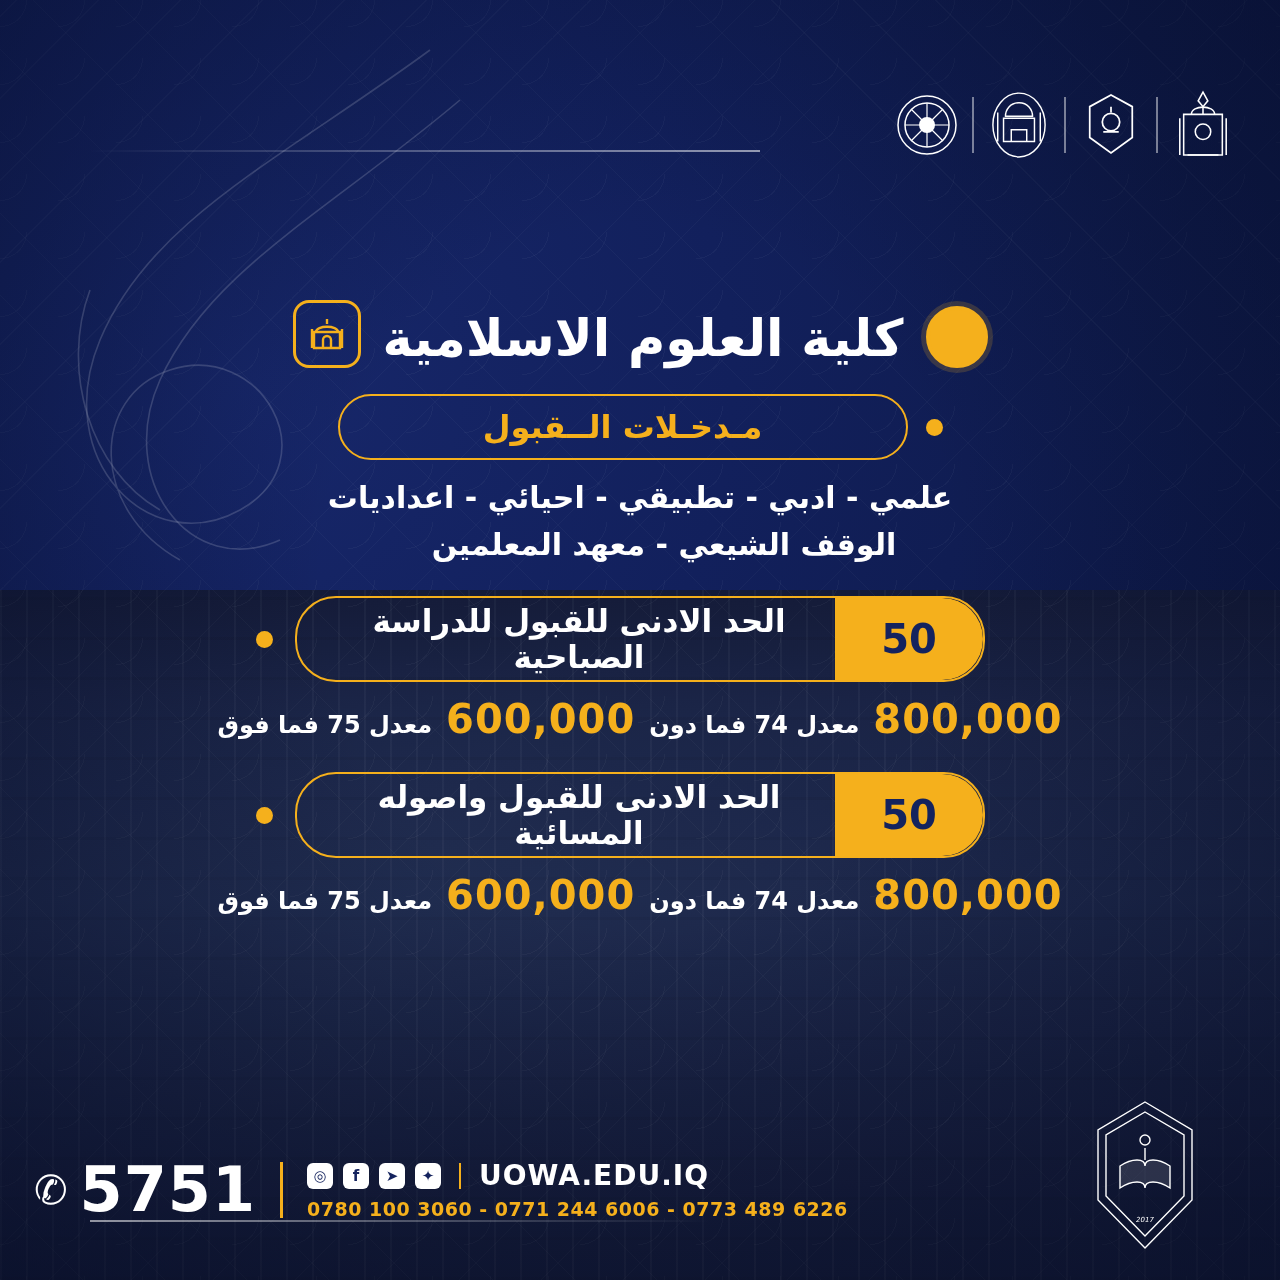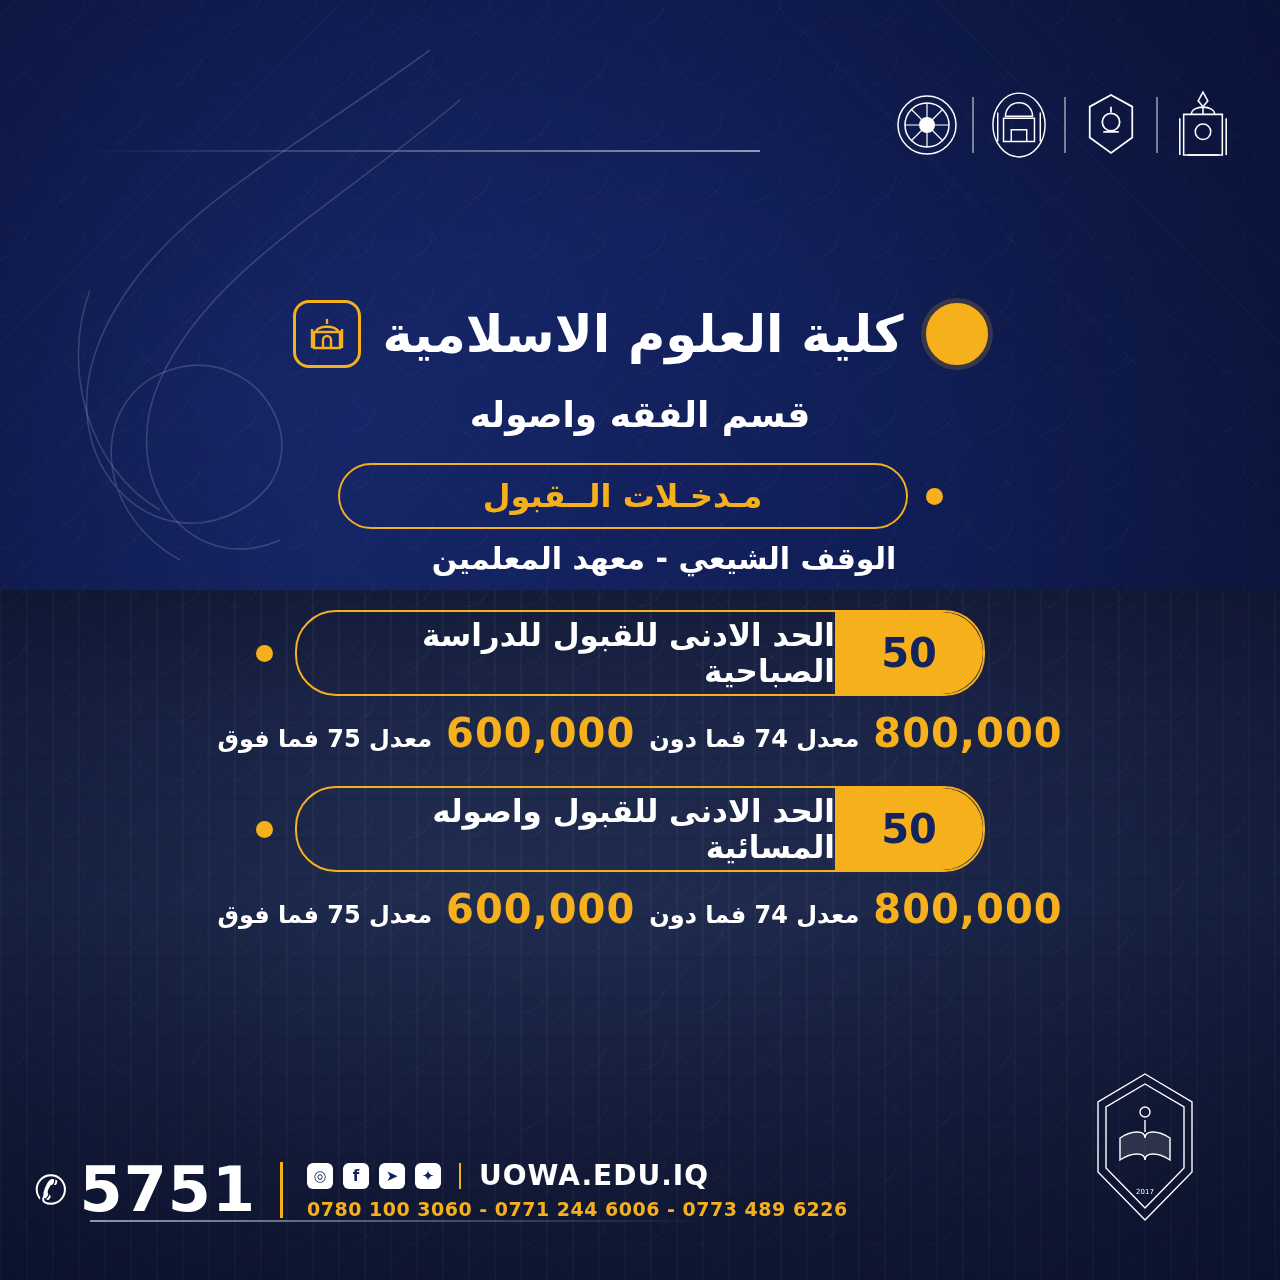--- a/index.html
+++ b/index.html
@@ -74,21 +74,21 @@
     width:62px;height:78px;display:flex;align-items:center;justify-content:center;
     margin:0 14px;
   }
   .logo-sep{width:2px;height:56px;background:rgba(255,255,255,.45);}
   .logo-svg{width:58px;height:72px;}
   .logo-circ{width:62px;height:62px;}
 
   
   .content{position:absolute;left:0;right:0;top:300px;}
   .college-row{
-    display:flex;align-items:center;justify-content:center;gap:22px;
+    display:flex;align-items:flex-end;justify-content:center;gap:22px;
     margin-bottom:26px;
   }
   .dot-big{
     width:54px;height:54px;border-radius:50%;
     background:#f5b01c;border:4px solid #f5b01c;
     box-shadow:0 0 0 5px rgba(245,176,28,.18);
   }
   .college-name{
     color:#ffffff;font-size:51px;font-weight:bold;letter-spacing:0;
     white-space:nowrap;
@@ -126,38 +126,38 @@
   }
   .row .score{
     width:148px;height:100%;
     background:#f5b01c;color:#14235e;
     display:flex;align-items:center;justify-content:center;
     font-size:40px;font-weight:bold;
     border-radius:0 41px 41px 0;
   }
   .row .rlabel{
     flex:1;color:#ffffff;font-size:31px;font-weight:bold;
-    text-align:right;padding-left:26px;
+    text-align:center;padding-left:26px;
   }
   .row-holder{position:relative;}
   .row-dot{
     position:absolute;left:256px;top:35px;
     width:17px;height:17px;border-radius:50%;background:#f5b01c;
   }
   .fees{
     display:flex;align-items:baseline;justify-content:center;gap:14px;
     margin-top:14px;margin-bottom:30px;
   }
   .fee-num{color:#f5b01c;font-size:40px;font-weight:bold;letter-spacing:1px;}
   .fee-cap{color:#ffffff;font-size:24px;font-weight:bold;}
 
   
   .footer{position:absolute;left:0;right:0;bottom:0;height:210px;}
   .uni-seal{
-    position:absolute;right:70px;bottom:52px;width:130px;height:160px;
+    position:absolute;right:70px;bottom:24px;width:130px;height:160px;font-style:italic;
   }
   .bottom-rule{
     position:absolute;left:90px;bottom:58px;width:620px;height:2px;
     background:linear-gradient(to left, rgba(255,255,255,0), rgba(255,255,255,.55));
   }
   .contact{
     position:absolute;left:34px;bottom:54px;
     display:flex;align-items:center;gap:18px;direction:ltr;
   }
   .phone-block{display:flex;align-items:center;gap:12px;}
@@ -246,27 +246,27 @@
         <svg width="38" height="38" viewBox="0 0 38 38" fill="none" stroke="#f5b01c" stroke-width="2.4">
           <path d="M19 4 v5"></path>
           <path d="M8 17 c0-7 22-7 22 0"></path>
           <path d="M6 17 h26 v16 h-26z"></path>
           <path d="M15 33 v-8 a4 4 0 0 1 8 0 v8"></path>
           <path d="M4 14 v19 M34 14 v19"></path>
         </svg>
       </div>
     </div>
 
-    <div class="dept">قسم الفقه واصوله</div>
 
     <div class="accept-wrap">
       <div class="dot-sm"></div>
       <div class="accept-pill">مـدخـلات الــقبول</div>
     </div>
 
+    <div class="line-inputs">علمي - ادبي - تطبيقي - احيائي - اعداديات</div>
     <div class="line-inputs second">الوقف الشيعي - معهد المعلمين</div>
 
     <div class="row-holder">
       <div class="row-dot"></div>
       <div class="row">
         <div class="score">50</div>
         <div class="rlabel">الحد الادنى للقبول للدراسة الصباحية</div>
       </div>
       <div class="fees">
         <span class="fee-num">800,000</span>

